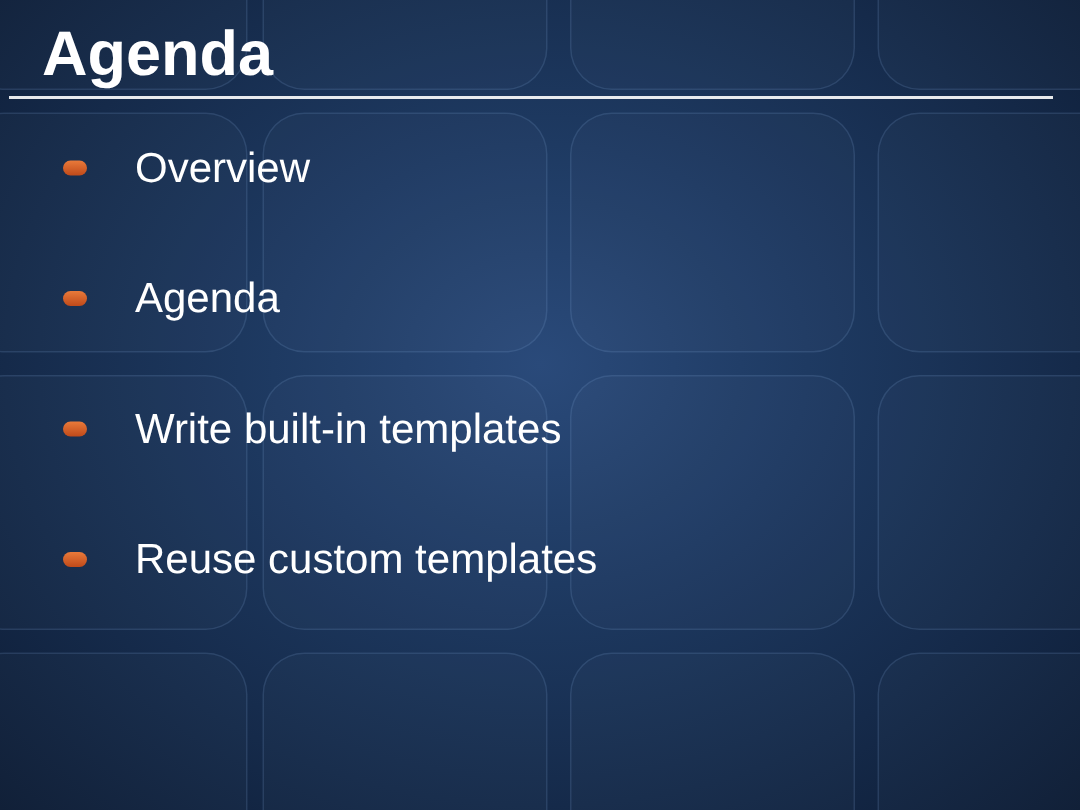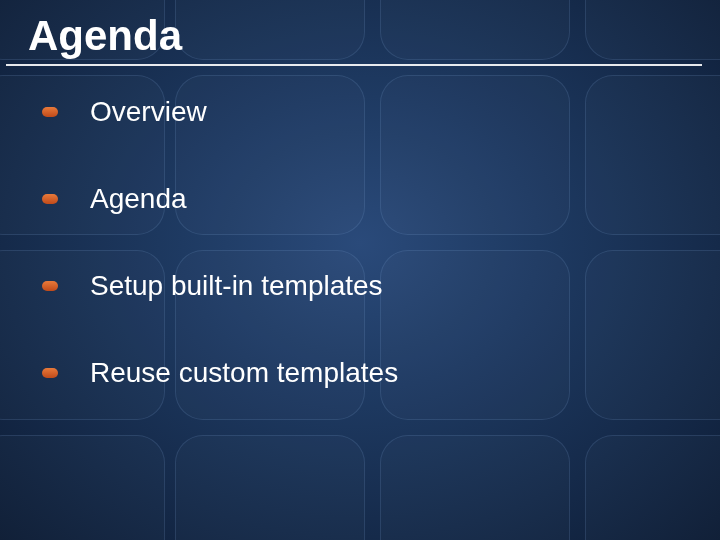--- a/index.html
+++ b/index.html
@@ -89,20 +89,20 @@
     <div class="item">
       <span class="bullet"></span>
       <span class="label">Overview</span>
     </div>
     <div class="item">
       <span class="bullet"></span>
       <span class="label">Agenda</span>
     </div>
     <div class="item">
       <span class="bullet"></span>
-      <span class="label">Setup built-in templates</span>
+      <span class="label">Write built-in templates</span>
     </div>
     <div class="item">
       <span class="bullet"></span>
       <span class="label">Reuse custom templates</span>
     </div>
   </div>
 </div>
 
 </body></html>

